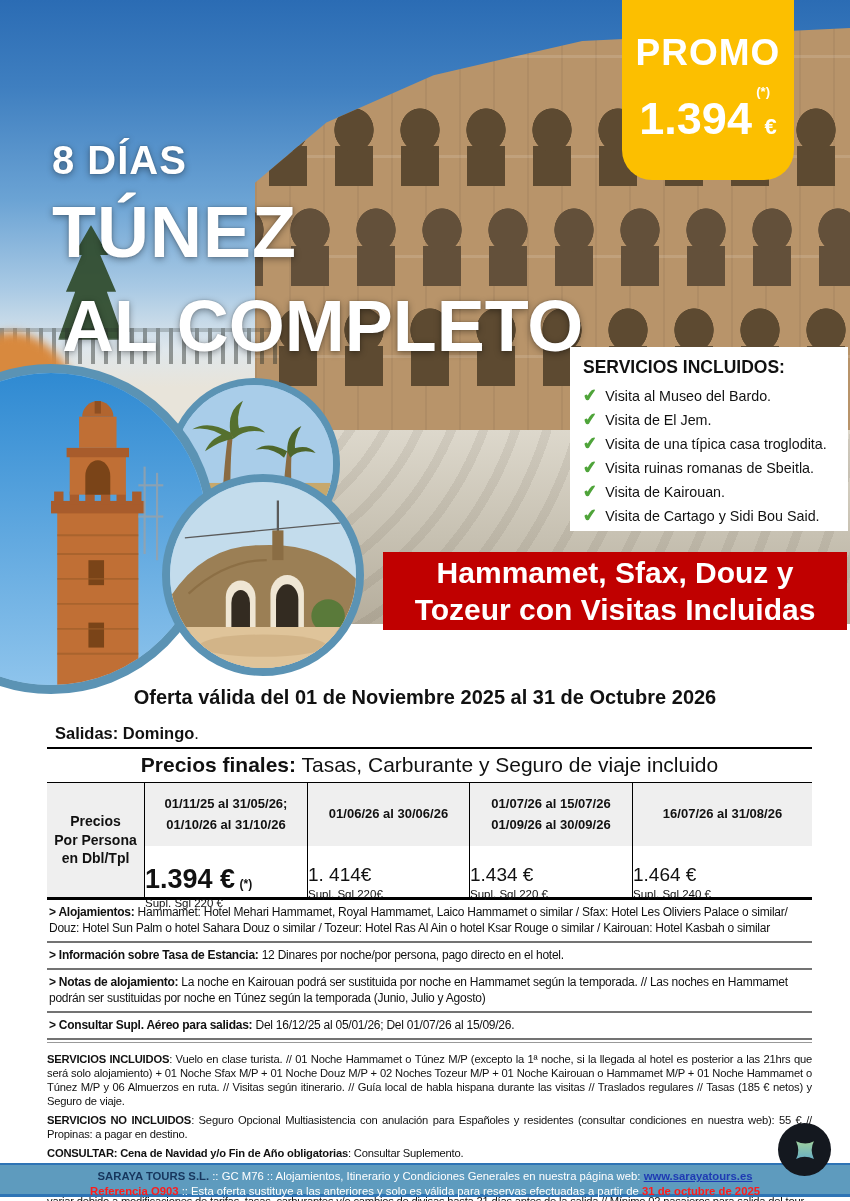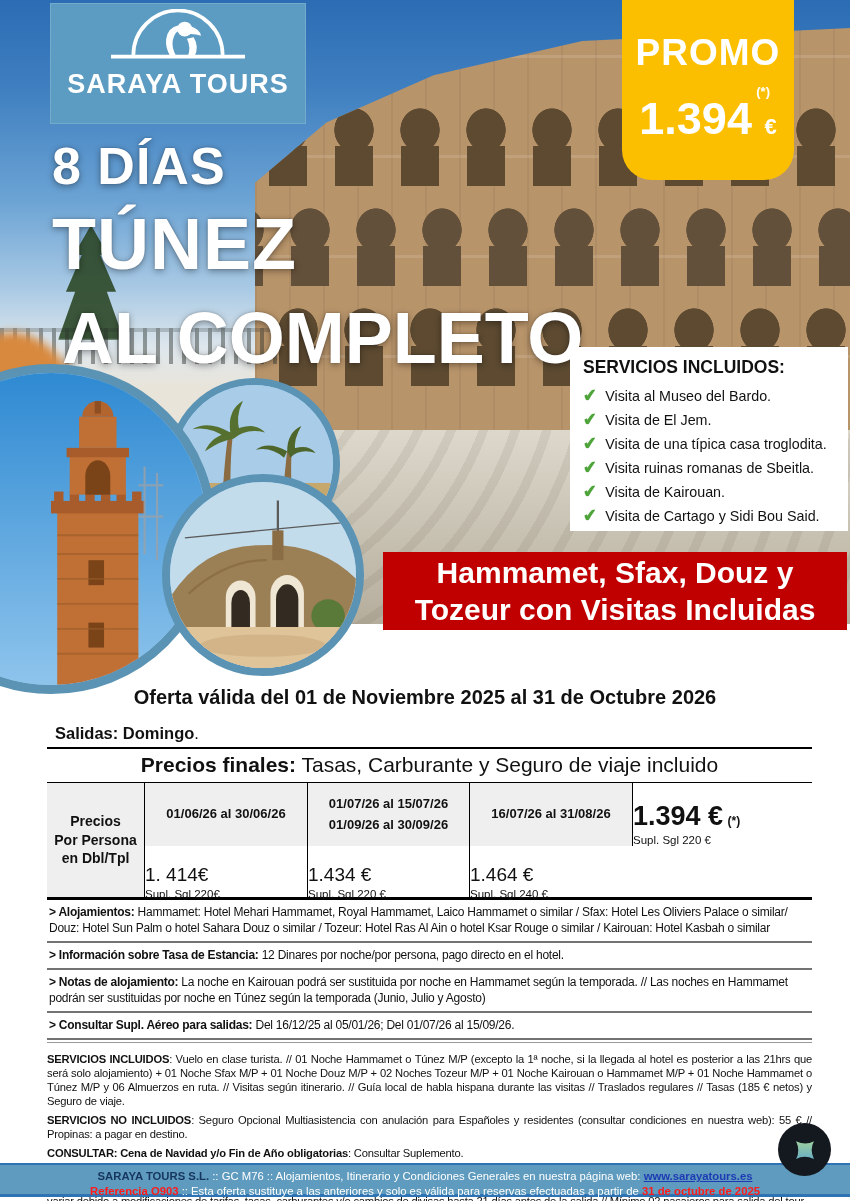--- a/index.html
+++ b/index.html
@@ -57,21 +57,21 @@
   .logo-box {
     position:absolute; left:50px; top:3px; width:256px; height:121px; background:#5c9cc2;
     display:flex; flex-direction:column; align-items:center; justify-content:flex-start;
     box-shadow:0 0 0 1px rgba(255,255,255,.15) inset;
   }
   .logo-mark { margin-top:6px; }
   .logo-text { color:#fff; font-weight:bold; font-size:27px; letter-spacing:1px; margin-top:-4px; }
   
   .headline { position:absolute; left:52px; top:140px; color:#fff; font-weight:bold;
     text-shadow:0 2px 7px rgba(0,0,0,.38), 0 0 2px rgba(0,0,0,.25); line-height:1; }
-  .hl-1 { font-size:52px; letter-spacing:1px; }
+  .hl-1 { font-size:40px; letter-spacing:1px; }
   .hl-2 { font-size:72px; margin-top:16px; letter-spacing:1px; }
   .hl-3 { font-size:72px; margin-top:22px; margin-left:10px; letter-spacing:0; white-space:nowrap; }
   
   .promo {
     position:absolute; left:622px; top:0; width:172px; height:180px; background:#fcbf00;
     border-radius:0 0 30px 30px; color:#fff; text-align:center;
   }
   .promo-label { font-size:37px; font-weight:bold; margin-top:32px; letter-spacing:1px; }
   .promo-ast { font-size:13px; font-weight:bold; text-align:right; padding-right:24px; margin-top:10px; }
   .promo-price { font-size:45px; font-weight:bold; line-height:.9; }
@@ -141,31 +141,20 @@
 
 <div class="hero">
   <div class="cloud c1"></div>
   <div class="cloud c2"></div>
   <div class="colosseum"></div>
   <div class="plaza"></div>
   <div class="tree"></div>
   <div class="fence"></div>
   <div class="orange-blob"></div>
 
-  <div class="logo-box">
-    <svg class="logo-mark" width="200" height="64" viewBox="0 0 200 86">
-      <path d="M40 62 A60 60 0 0 1 160 62" fill="none" stroke="#fff" stroke-width="5"></path>
-      <line x1="10" y1="64" x2="190" y2="64" stroke="#fff" stroke-width="5"></line>
-      <path d="M101 22 q-15 3 -17 19 q-1 12 6 23 l8 0 q-7 -12 -5 -22 q3 -13 13 -15 z" fill="#fff"></path>
-      <circle cx="109" cy="27" r="10" fill="#fff"></circle>
-      <path d="M116 23 q13 4 15 13 q-9 -3 -18 -2 z" fill="#fff"></path>
-      <path d="M112 40 q6 12 1 24 l9 0 q7 -13 -1 -26 z" fill="#fff"></path>
-    </svg>
-    <div class="logo-text">SARAYA TOURS</div>
-  </div>
 
   <div class="headline">
     <div class="hl-1">8 DÍAS</div>
     <div class="hl-2">TÚNEZ</div>
     <div class="hl-3">AL COMPLETO</div>
   </div>
 </div>
 
 <div class="promo">
   <div class="promo-label">PROMO</div>
@@ -297,20 +286,24 @@
   <div class="tbl-caption">
     <span class="b">Precios finales:</span><span> Tasas, Carburante y Seguro de viaje incluido</span>
   </div>
   <div class="grid">
     <div class="cell first label-cell">
       <div>Precios</div>
       <div>Por Persona</div>
       <div>en Dbl/Tpl</div>
     </div>
     <div class="cell date-cell">
+      <div>01/11/25 al 31/05/26;</div>
+      <div>01/10/26 al 31/10/26</div>
+    </div>
+    <div class="cell date-cell">
       <div>01/06/26 al 30/06/26</div>
       <div></div>
     </div>
     <div class="cell date-cell">
       <div>01/07/26 al 15/07/26</div>
       <div>01/09/26 al 30/09/26</div>
     </div>
     <div class="cell date-cell">
       <div>16/07/26 al 31/08/26</div>
       <div></div>

